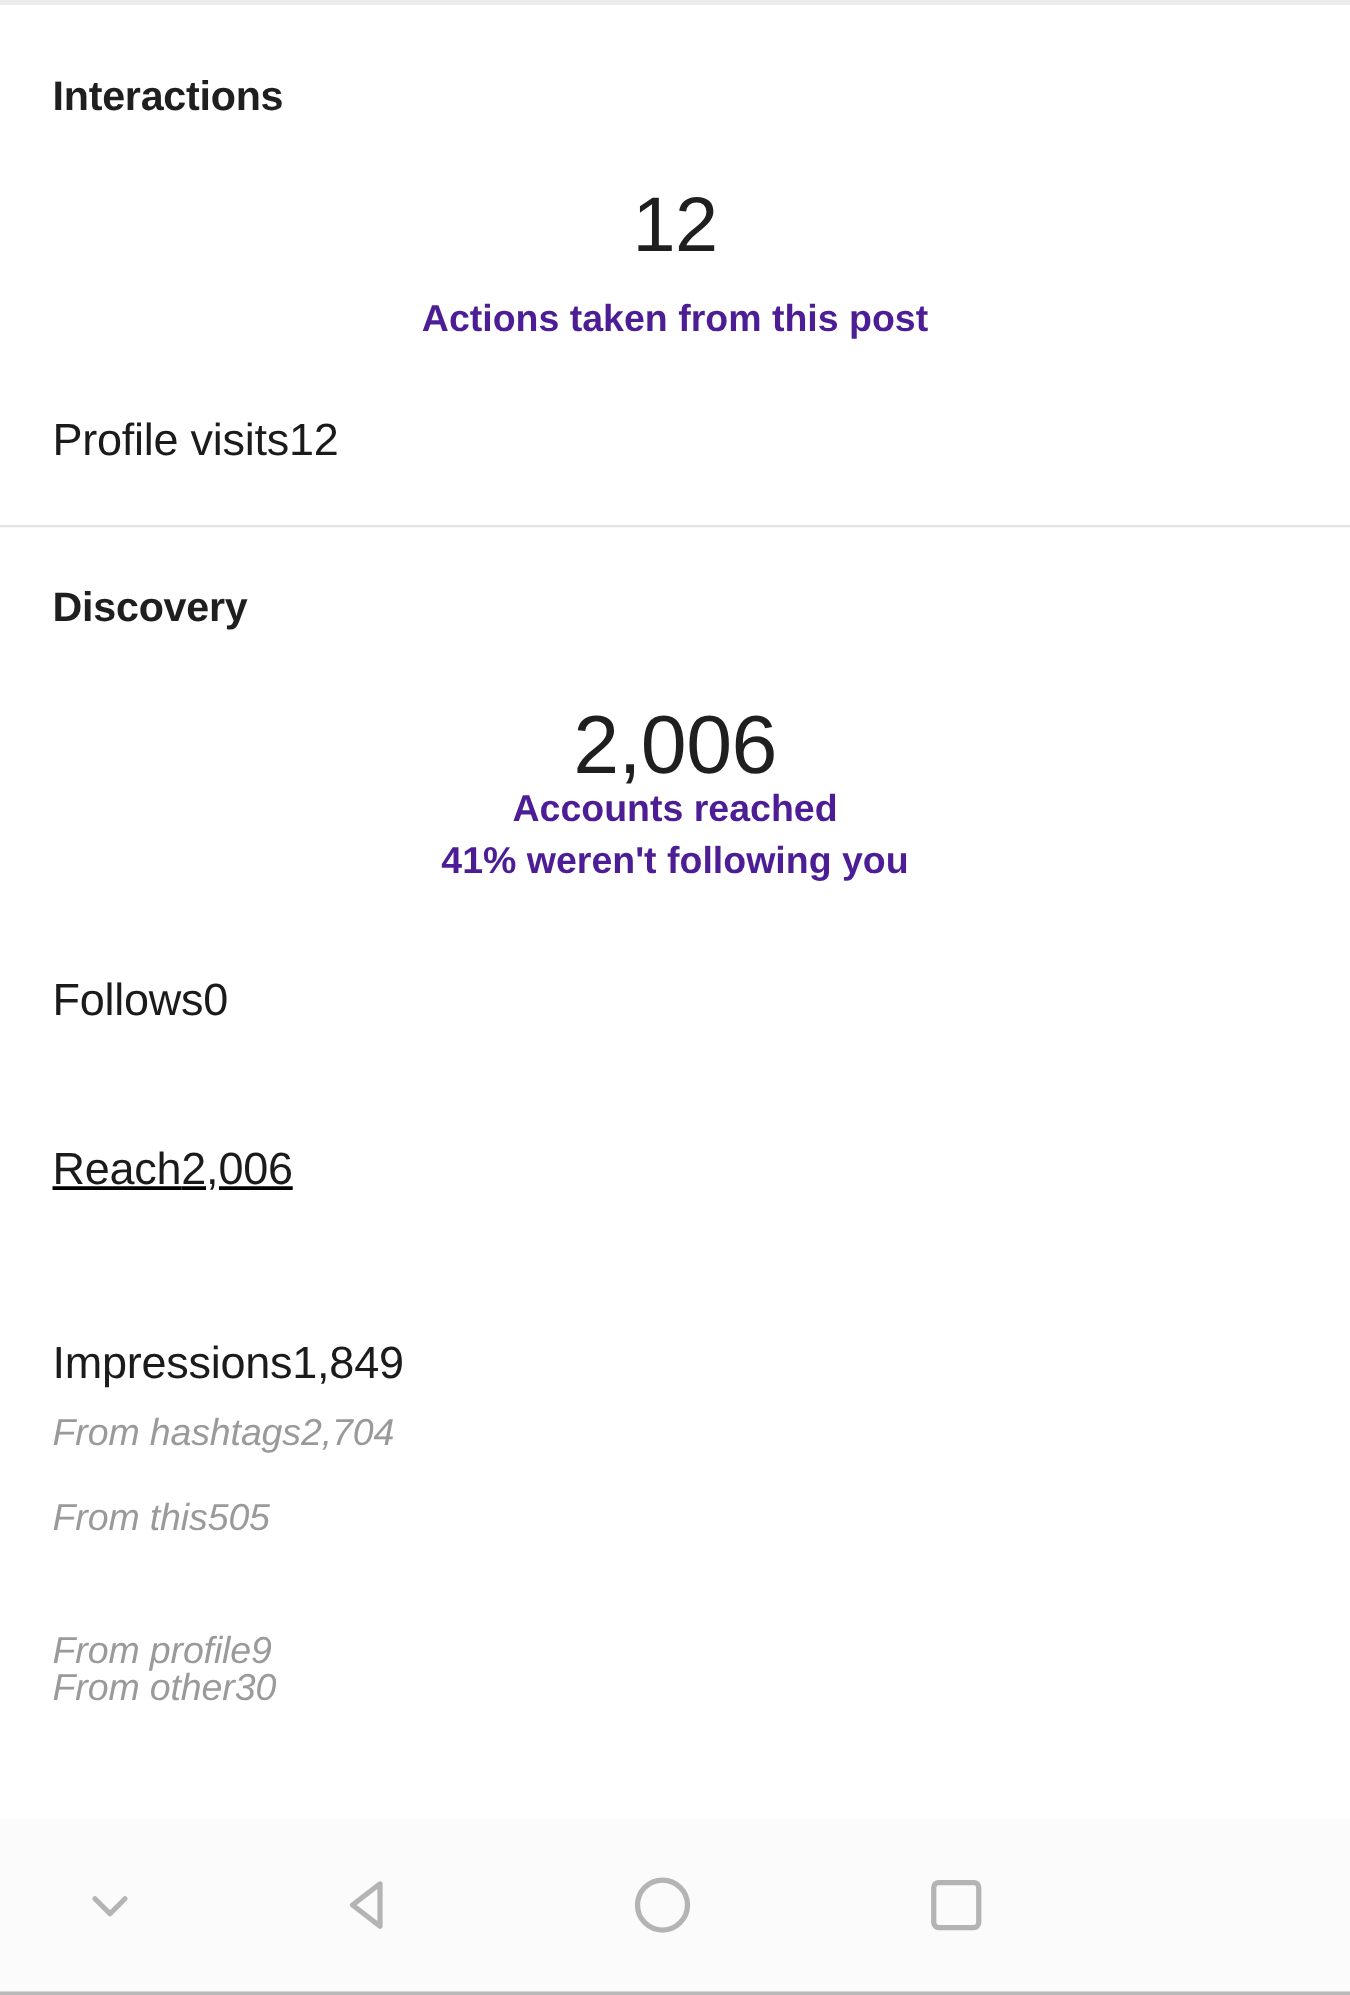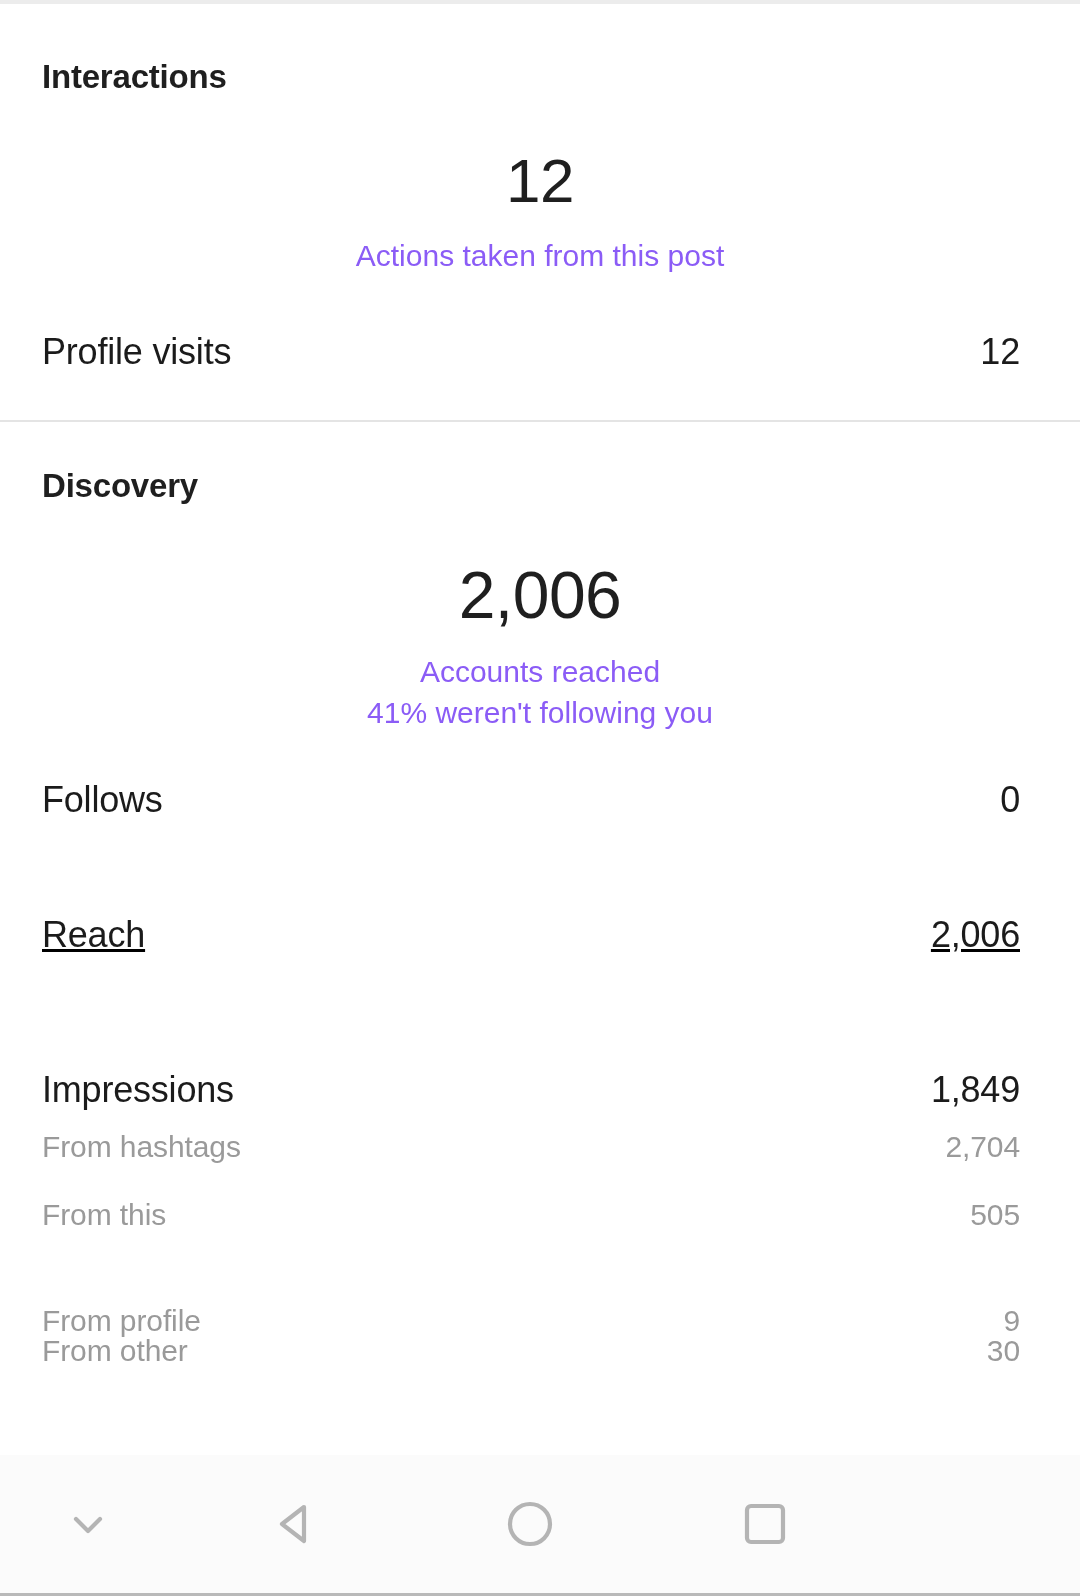--- a/index.html
+++ b/index.html
@@ -64,34 +64,33 @@
     color: #1f1f1f;
     letter-spacing: -0.5px;
     line-height: 1;
   }
 
   .headline-number.small { font-size: 62px; }
   .headline-number.big   { font-size: 66px; }
 
   .headline-caption {
     font-size: 30px;
-    font-weight: 400;
-    color: #8b5cf6;
+    font-weight: 700;
+    color: #4c1d95;
     line-height: 1.35;
   }
 
   
   .stat-row {
     position: absolute;
     left: 0;
     width: 1080px;
     display: flex;
     align-items: baseline;
-    justify-content: space-between;
-    padding: 0 60px 0 42px;
+    padding: 0 42px 0 42px;
   }
 
   .stat-label,
   .stat-value {
     line-height: 1;
     white-space: nowrap;
   }
 
   .stat-row.primary .stat-label,
   .stat-row.primary .stat-value {
@@ -100,20 +99,21 @@
     color: #1b1b1b;
     letter-spacing: -0.2px;
   }
 
   .stat-row.sub .stat-label,
   .stat-row.sub .stat-value {
     font-size: 30px;
     font-weight: 400;
     color: #9a9a9a;
     letter-spacing: -0.1px;
+    font-style: italic;
   }
 
   
   .divider {
     position: absolute;
     left: 0;
     width: 1080px;
     height: 2px;
     background: #e4e4e4;
   }
@@ -172,21 +172,21 @@
     </div>
 
     <div class="divider" style="top:416px;"></div>
 
     <div class="section" style="top:418px;height:1040px;">
 
       <div class="section-title" style="position:absolute;top:47px;left:0;">Discovery</div>
 
       <div class="headline-block" style="position:absolute;top:140px;left:0;">
         <div class="headline-number big">2,006</div>
-        <div class="headline-caption" style="margin-top:24px;">Accounts reached</div>
+        <div class="headline-caption" style="">Accounts reached</div>
         <div class="headline-caption">41% weren't following you</div>
       </div>
 
       <div class="stat-row primary" style="top:360px;">
         <span class="stat-label">Follows</span>
         <span class="stat-value">0</span>
       </div>
 
       <div class="stat-row primary" style="top:495px;text-decoration:underline;">
         <span class="stat-label">Reach</span>

